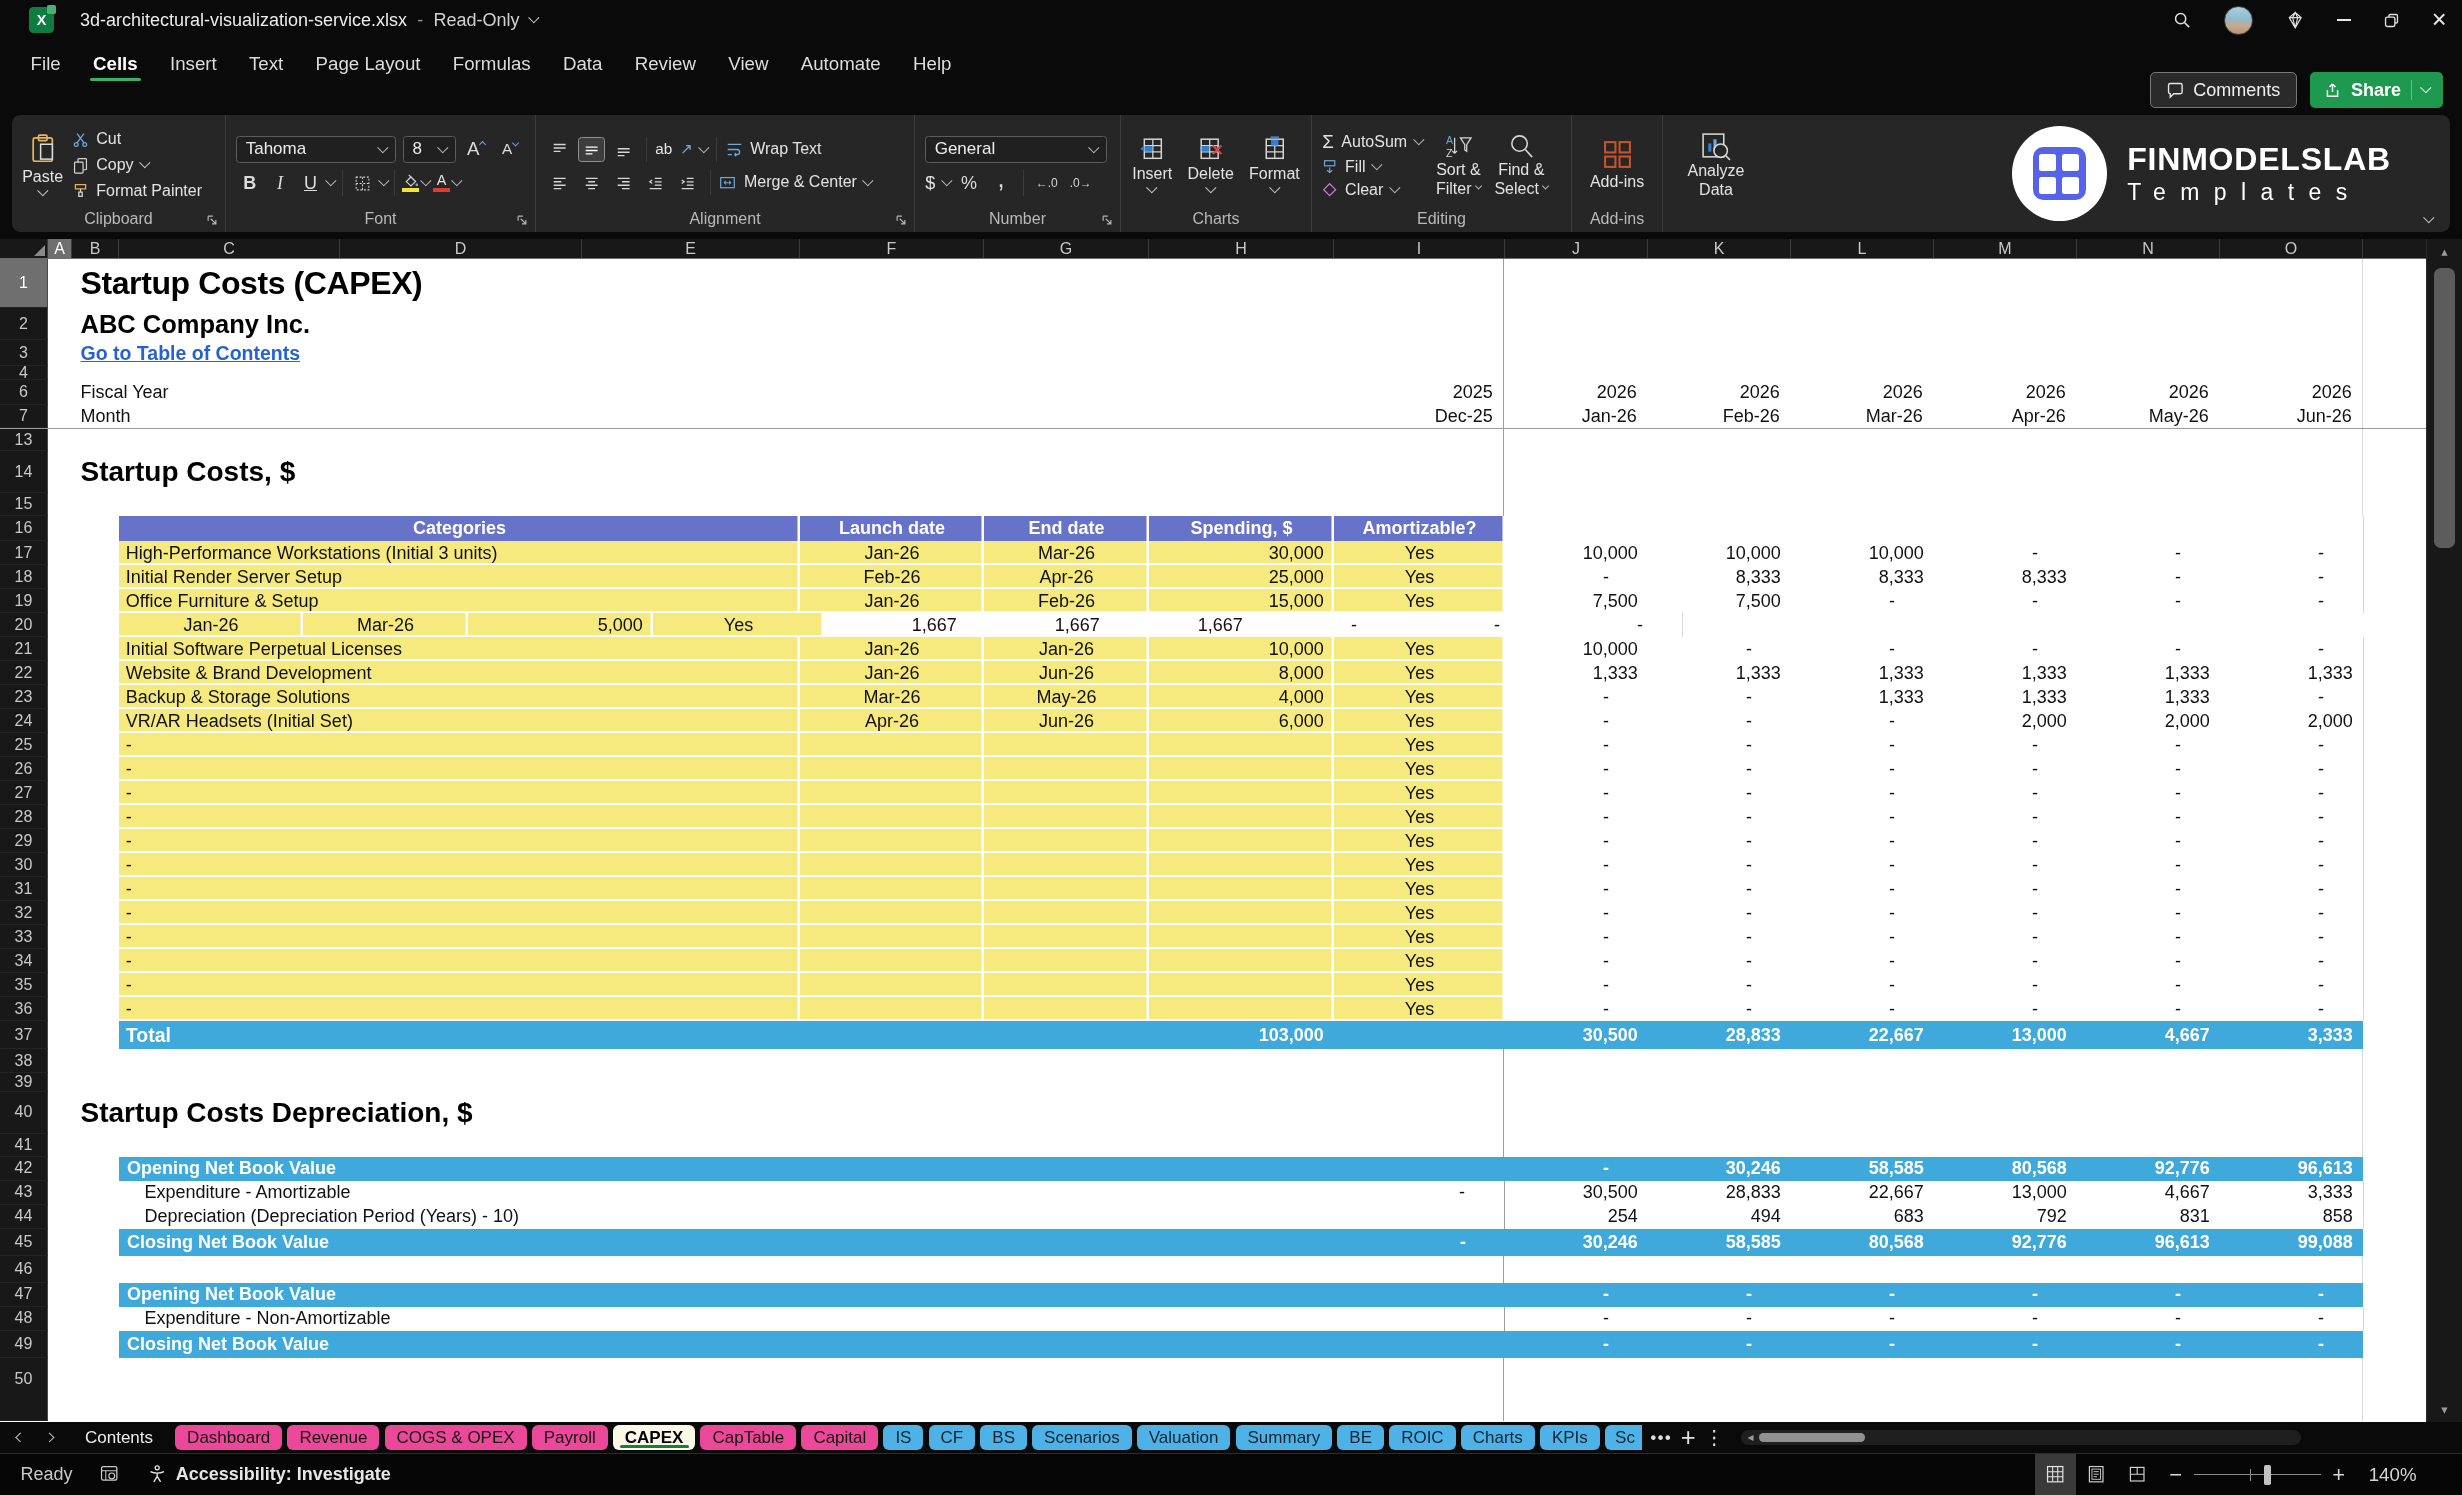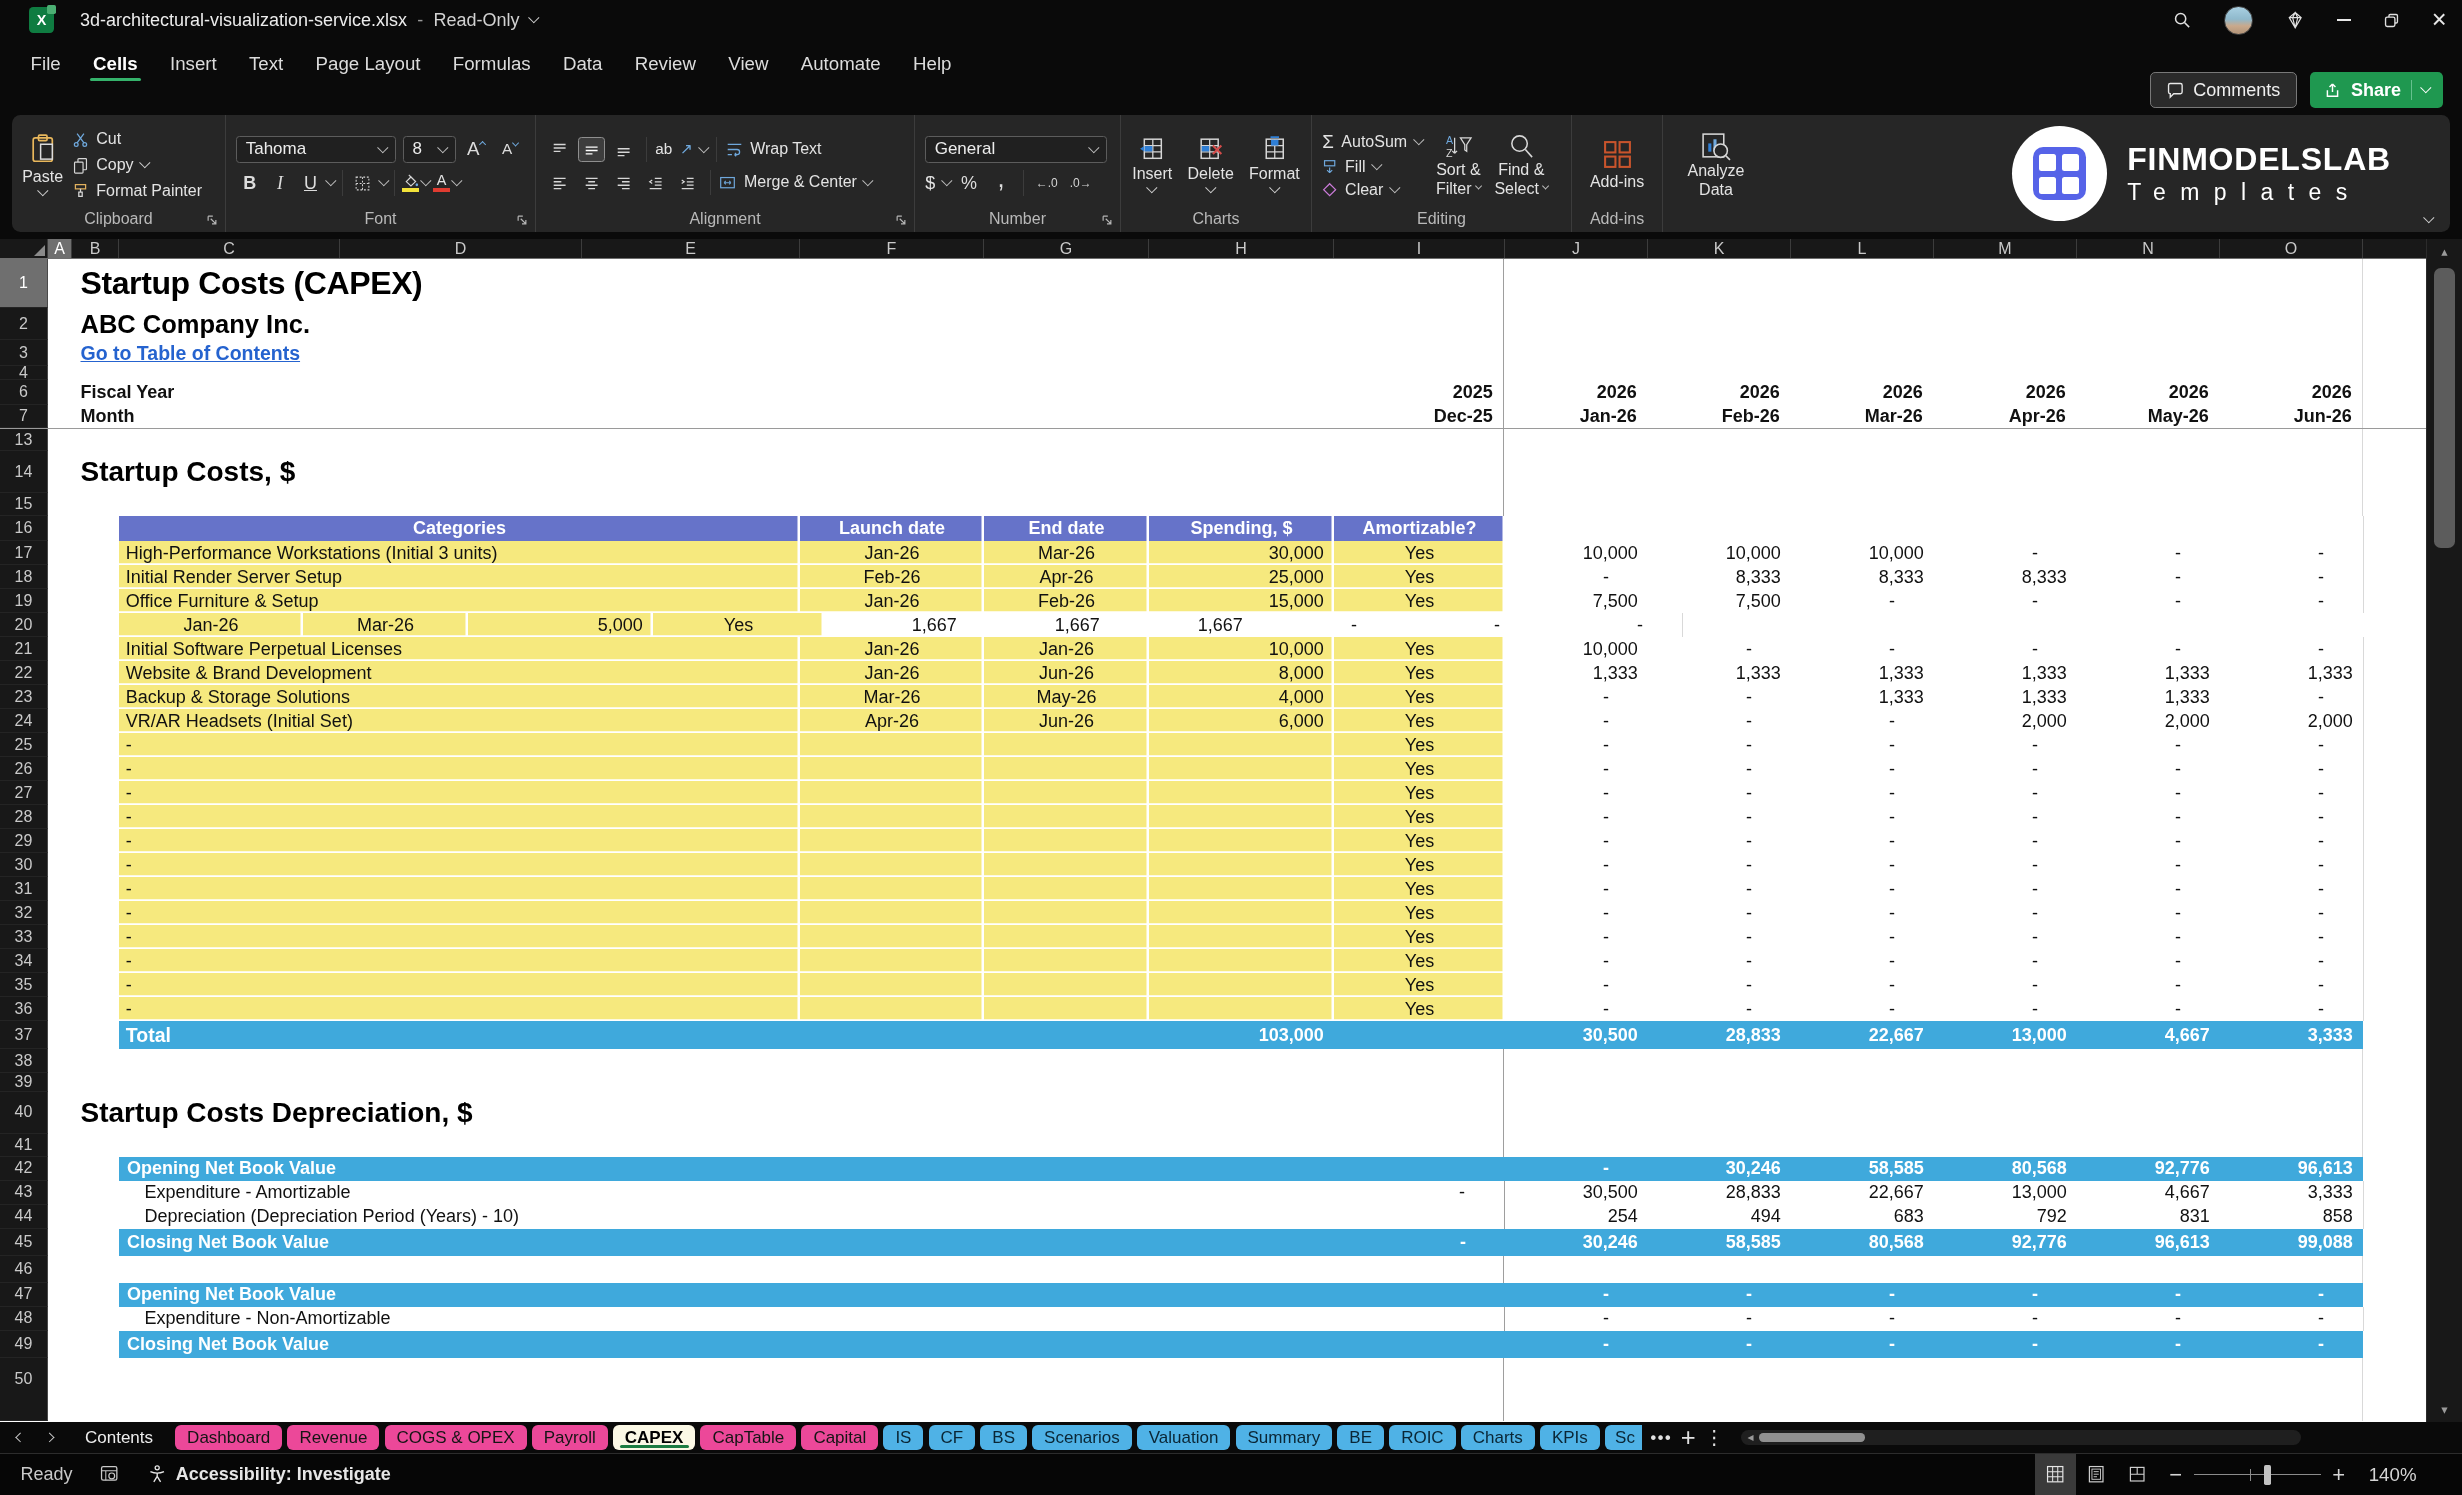--- a/index.html
+++ b/index.html
@@ -94,21 +94,21 @@
 .white .lbl{padding-left:25.5px}
 .blue .lbl{padding-left:8px}
 .h17{height:14.4px}.h22{height:18.7px}.h26{height:22px}.h27{height:23px}.h28{height:24px}.h29{height:24.6px}.h30{height:25.5px}.h32{height:27px}.h33{height:28px}.h38{height:32px}.h50{height:42px}.h58{height:49px}
 .row.tall{height:27px}
 .filler{flex:1}
 .r7line{border-bottom:1.7px solid #9a9a9a}
 .title1{font-size:32px;font-weight:700;color:#000;letter-spacing:-0.4px}
 .title2{font-size:25.5px;font-weight:700;color:#000}
 .toclink{font-size:19.5px;font-weight:700;color:#2563cf;text-decoration:underline}
 .h1sec{font-size:28px;font-weight:700;color:#000}
-.fy{font-weight:700}
+.fy{font-weight:400}
 .totallbl{width:681px;flex:none;display:flex;align-items:center;padding-left:6.8px;font-size:19.5px;font-weight:700}
 .vscroll{position:absolute;top:0;right:0;bottom:0;width:36px;background:#181818;border-left:0.8px solid #2b2b2b;z-index:5}
 .vthumb{position:absolute;top:29px;left:6.8px;right:6.8px;height:280px;background:#5c5c5c;border-radius:6.8px}
 .varr{position:absolute;left:0;right:0;text-align:center;color:#9a9a9a;font-size:12.7px}
 
 
 .tabbar{height:31px;background:#0a0a0a;display:flex;align-items:center;padding:0 10.2px;gap:8.5px}
 .navchev{width:20.4px;height:20.4px;display:flex;align-items:center;justify-content:center;color:#cfcfcf}
 .pills{display:flex;align-items:center;gap:5.1px}
 .pill{height:24.6px;border-radius:6px;padding:0 12px;display:flex;align-items:center;font-size:17px;background:#ec4899;color:#151515;position:relative;flex:none;font-weight:400}

